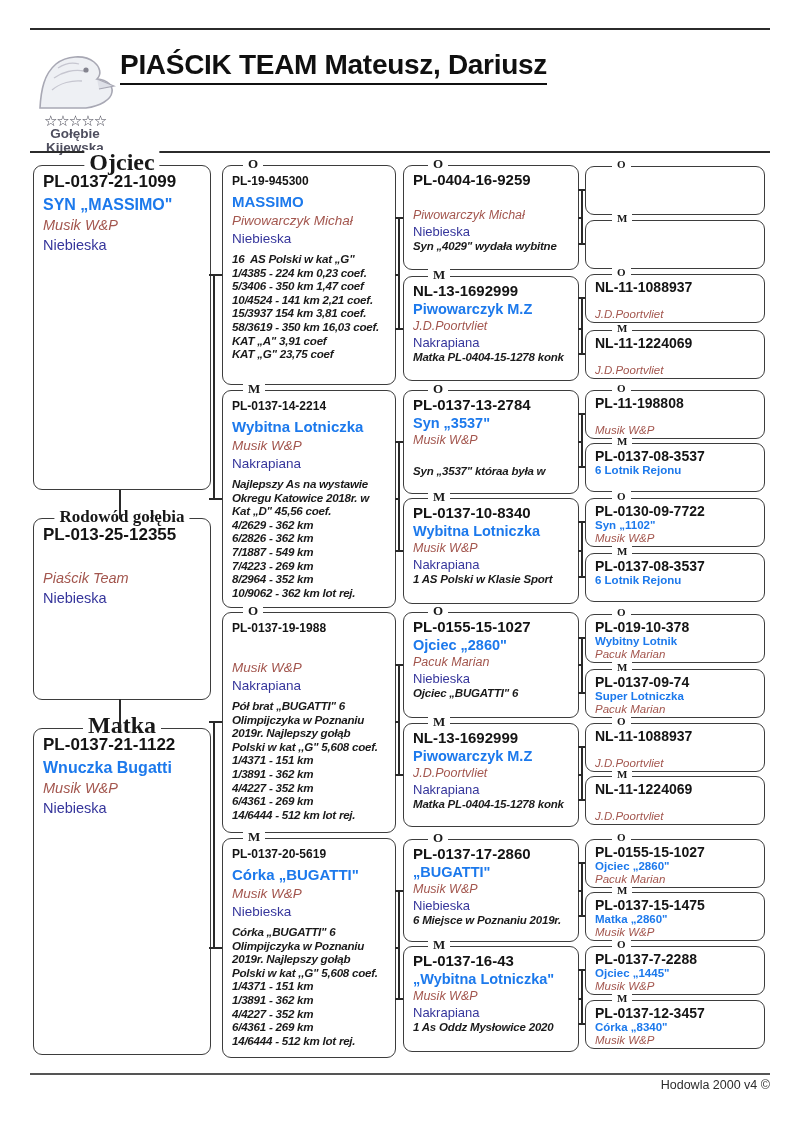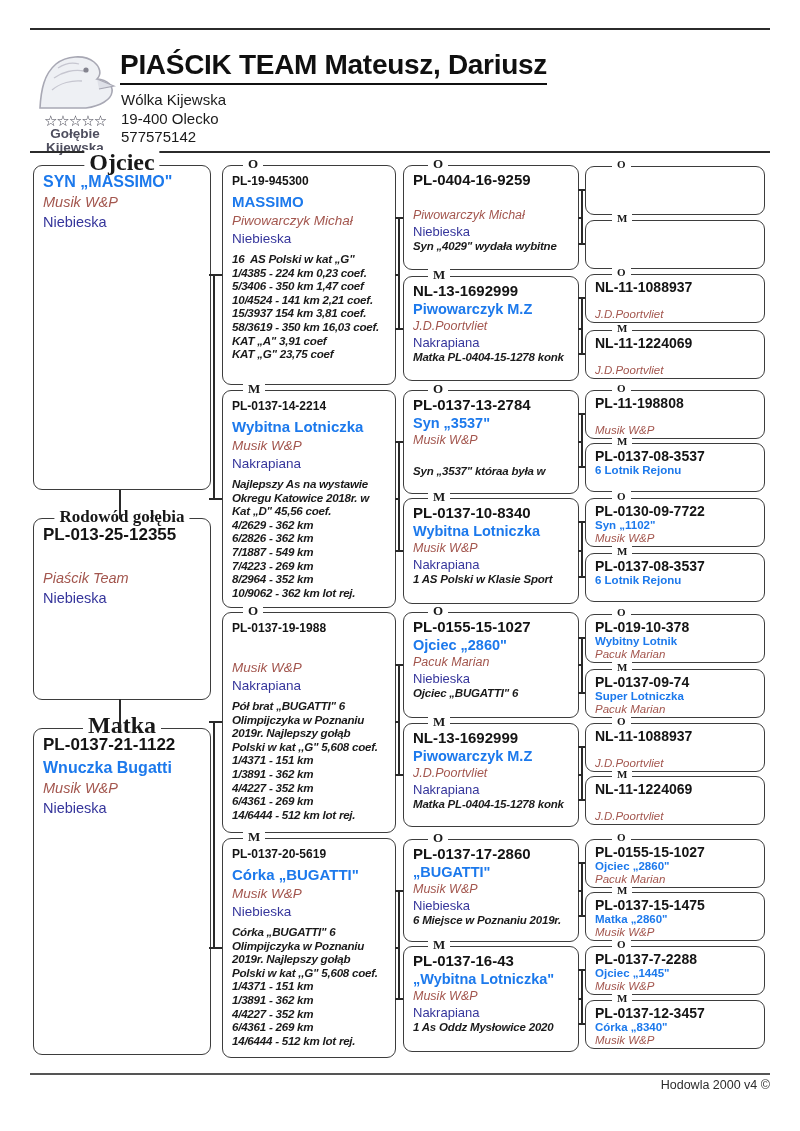--- a/index.html
+++ b/index.html
@@ -85,31 +85,27 @@
       <path d="M24 16 C30 12 38 10 45 12 M20 26 C28 20 40 17 50 19 M18 38 C26 31 38 28 48 29" fill="none" stroke="#c6c6d0" stroke-width="1.3"></path>
       <circle cx="52" cy="18" r="2.6" fill="#84848f"></circle>
     </svg>
     <div class="logo-stars">☆☆☆☆☆</div>
     <div class="logo-t">Gołębie</div>
     <div class="logo-t">Kijewska</div>
   </div>
 
   <h1 class="title">PIAŚCIK TEAM Mateusz, Dariusz</h1>
 
-  <div class="addr">
-    <div>Wólka Kijewska</div>
-    <div>19-400 Olecko</div>
-    <div>577575142</div>
-  </div>
 
   <div class="rule rule-header"></div>
 
   <div id="tree">
       <div class="pbox gen1" style="left: 33px; top: 165px; width: 178px; height: 325px;">
         <span class="legend lg-big">Ojciec</span>
+        <div class="ring">PL-0137-21-1099</div>
         <div class="pname">SYN „MASSIMO"</div>
         <div class="breeder">Musik W&amp;P</div>
         <div class="pcolor">Niebieska</div>
       </div>
       <div class="pbox gen1" style="left: 33px; top: 518px; width: 178px; height: 182px;">
         <span class="legend lg-mid">Rodowód gołębia</span>
         <div class="ring">PL-013-25-12355</div>
         <div class="pname"></div>
         <div class="breeder">Piaścik Team</div>
         <div class="pcolor">Niebieska</div>

